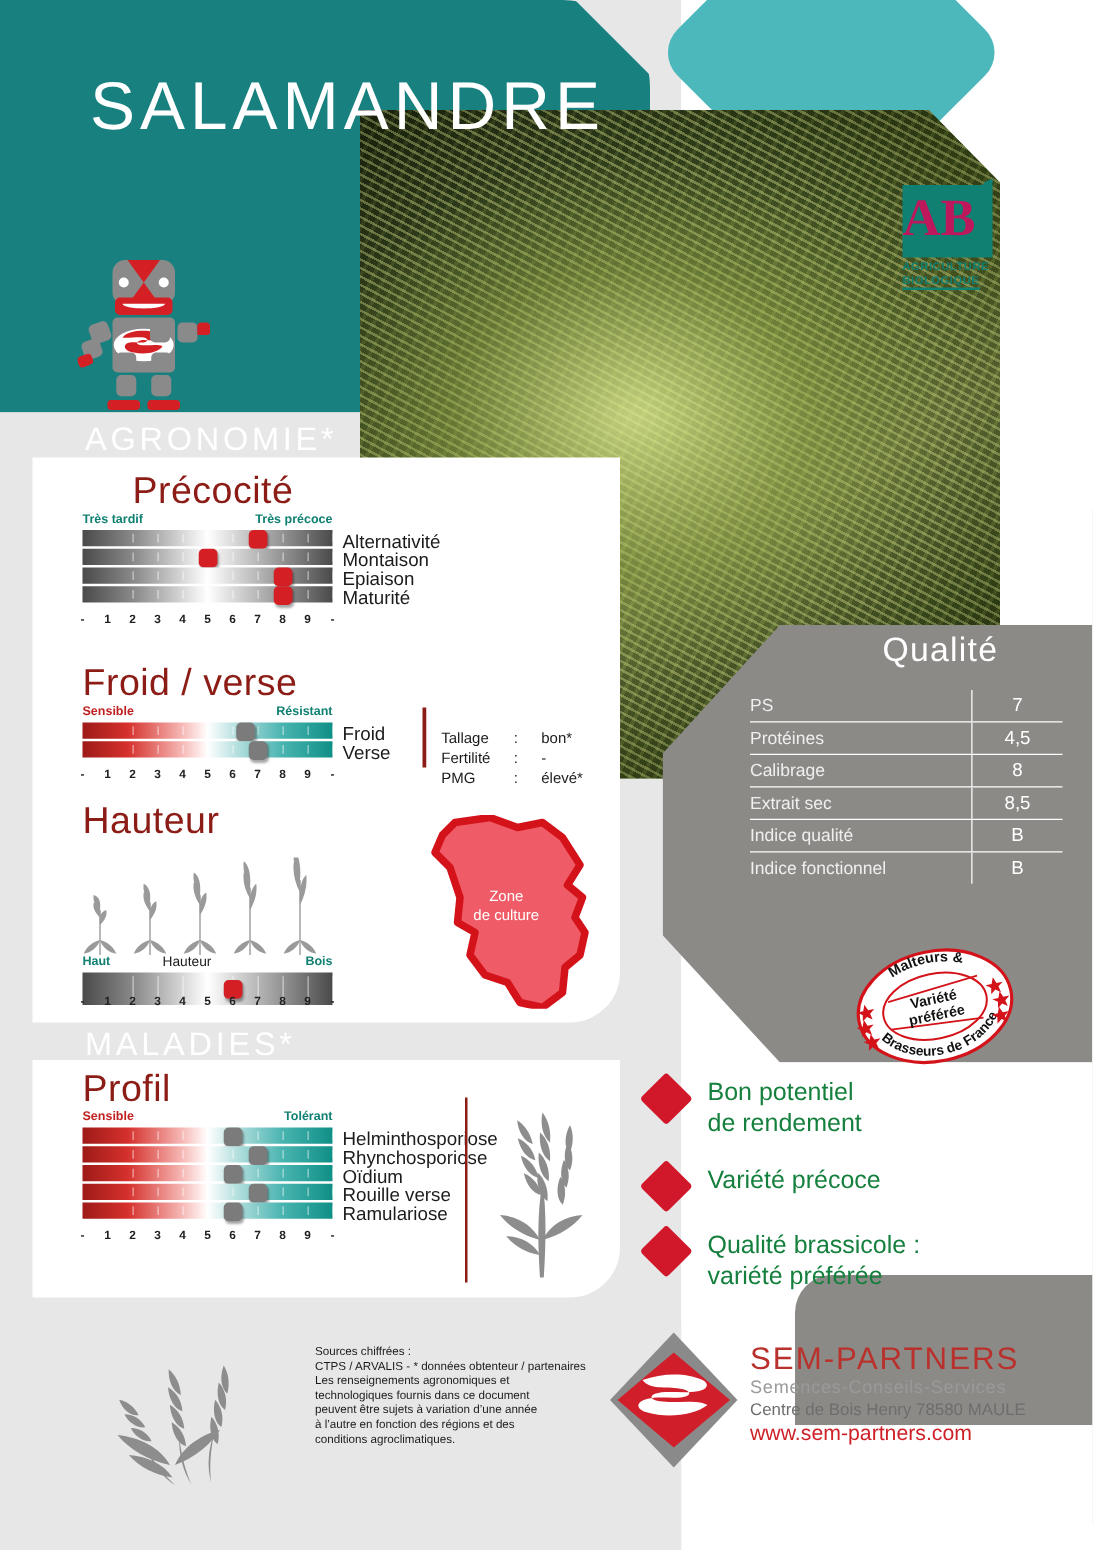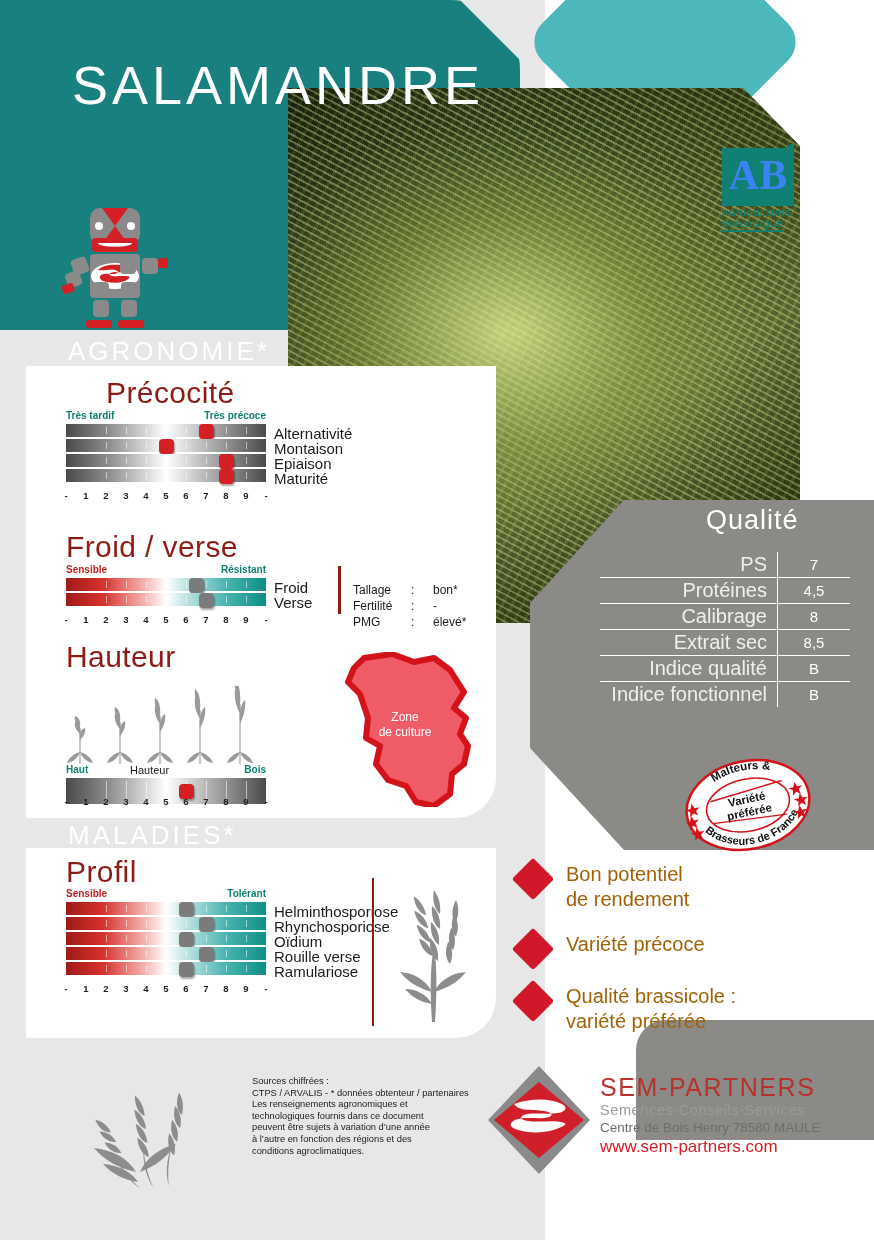--- a/index.html
+++ b/index.html
@@ -70,22 +70,22 @@
   }
   .subtitle{
     position:absolute;left:92px;top:122px;color:#ffffff;
     font-size:27px;font-weight:300;letter-spacing:.5px;
   }
 
   
   .ab-logo{position:absolute;left:722px;top:148px;width:92px;height:92px;}
   .ab-box{position:absolute;left:0;top:0;width:72px;height:58px;background:#0f8072;}
   .ab-letters{
-    position:absolute;left:0;top:-2px;width:72px;height:58px;color:#3b82f6;
-    font-size:42px;font-weight:700;text-align:center;line-height:58px;font-family:"Liberation Serif",serif;
+    position:absolute;left:0;top:-2px;width:72px;height:58px;color:#be185d;
+    font-size:42px;font-weight:700;text-align:left;line-height:58px;font-family:"Liberation Serif",serif;
   }
   .ab-leaf{position:absolute;left:47px;top:-6px;width:26px;height:18px;}
   .ab-cap{position:absolute;left:0;top:60px;width:86px;color:#0f8072;font-size:9px;font-weight:700;letter-spacing:.4px;line-height:11px;}
   .ab-cap span{display:block;}
   .ab-cap .underline{border-bottom:2px solid #0f8072;display:inline-block;}
 
   
   .robot{position:absolute;left:62px;top:196px;width:106px;height:134px;}
 
   
@@ -135,32 +135,32 @@
 
   
   .map{position:absolute;left:330px;top:652px;width:152px;height:155px;}
   .map-label{position:absolute;left:355px;top:710px;width:100px;text-align:center;color:#ffffff;font-size:12px;line-height:15px;}
 
   
   .qual-title{position:absolute;left:706px;top:505px;color:#ffffff;font-size:27px;font-weight:300;letter-spacing:1px;}
   .qtable{position:absolute;left:600px;top:552px;width:250px;}
   .qrow{display:flex;align-items:stretch;border-bottom:1px solid #ffffff;}
   .qrow:last-child{border-bottom:none;}
-  .qk{flex:1;text-align:right;padding:4px 10px 4px 0;color:#efefef;font-size:20px;font-weight:300;line-height:17px;}
+  .qk{flex:1;text-align:left;padding:4px 10px 4px 0;color:#efefef;font-size:14px;font-weight:300;line-height:17px;}
   .qv{width:72px;border-left:1px solid #ffffff;text-align:center;color:#ffffff;font-size:15px;font-weight:300;
       display:flex;align-items:center;justify-content:center;}
 
   
   .seal{position:absolute;left:668px;top:752px;width:160px;height:106px;}
 
   
   .bullets{position:absolute;left:518px;top:862px;width:330px;}
   .bullet{display:flex;align-items:flex-start;margin-bottom:20px;}
   .diamond{width:30px;height:30px;background:#d1182b;transform:rotate(45deg);border-radius:3px;margin:2px 18px 0 0;flex:none;}
-  .btxt{font-size:20px;color:#a16207;line-height:25px;font-weight:400;}
+  .btxt{font-size:20px;color:#15803d;line-height:25px;font-weight:400;}
 
   
   .profil-div{position:absolute;left:372px;top:878px;width:2px;height:148px;background:#8c1c16;}
   .profil-wheat{position:absolute;left:386px;top:884px;width:96px;height:140px;}
 
   
   .foot-wheat{position:absolute;left:66px;top:1088px;width:166px;height:100px;}
   .sources{position:absolute;left:252px;top:1076px;width:236px;font-size:9.3px;color:#1b1b1b;line-height:11.6px;}
 
   

